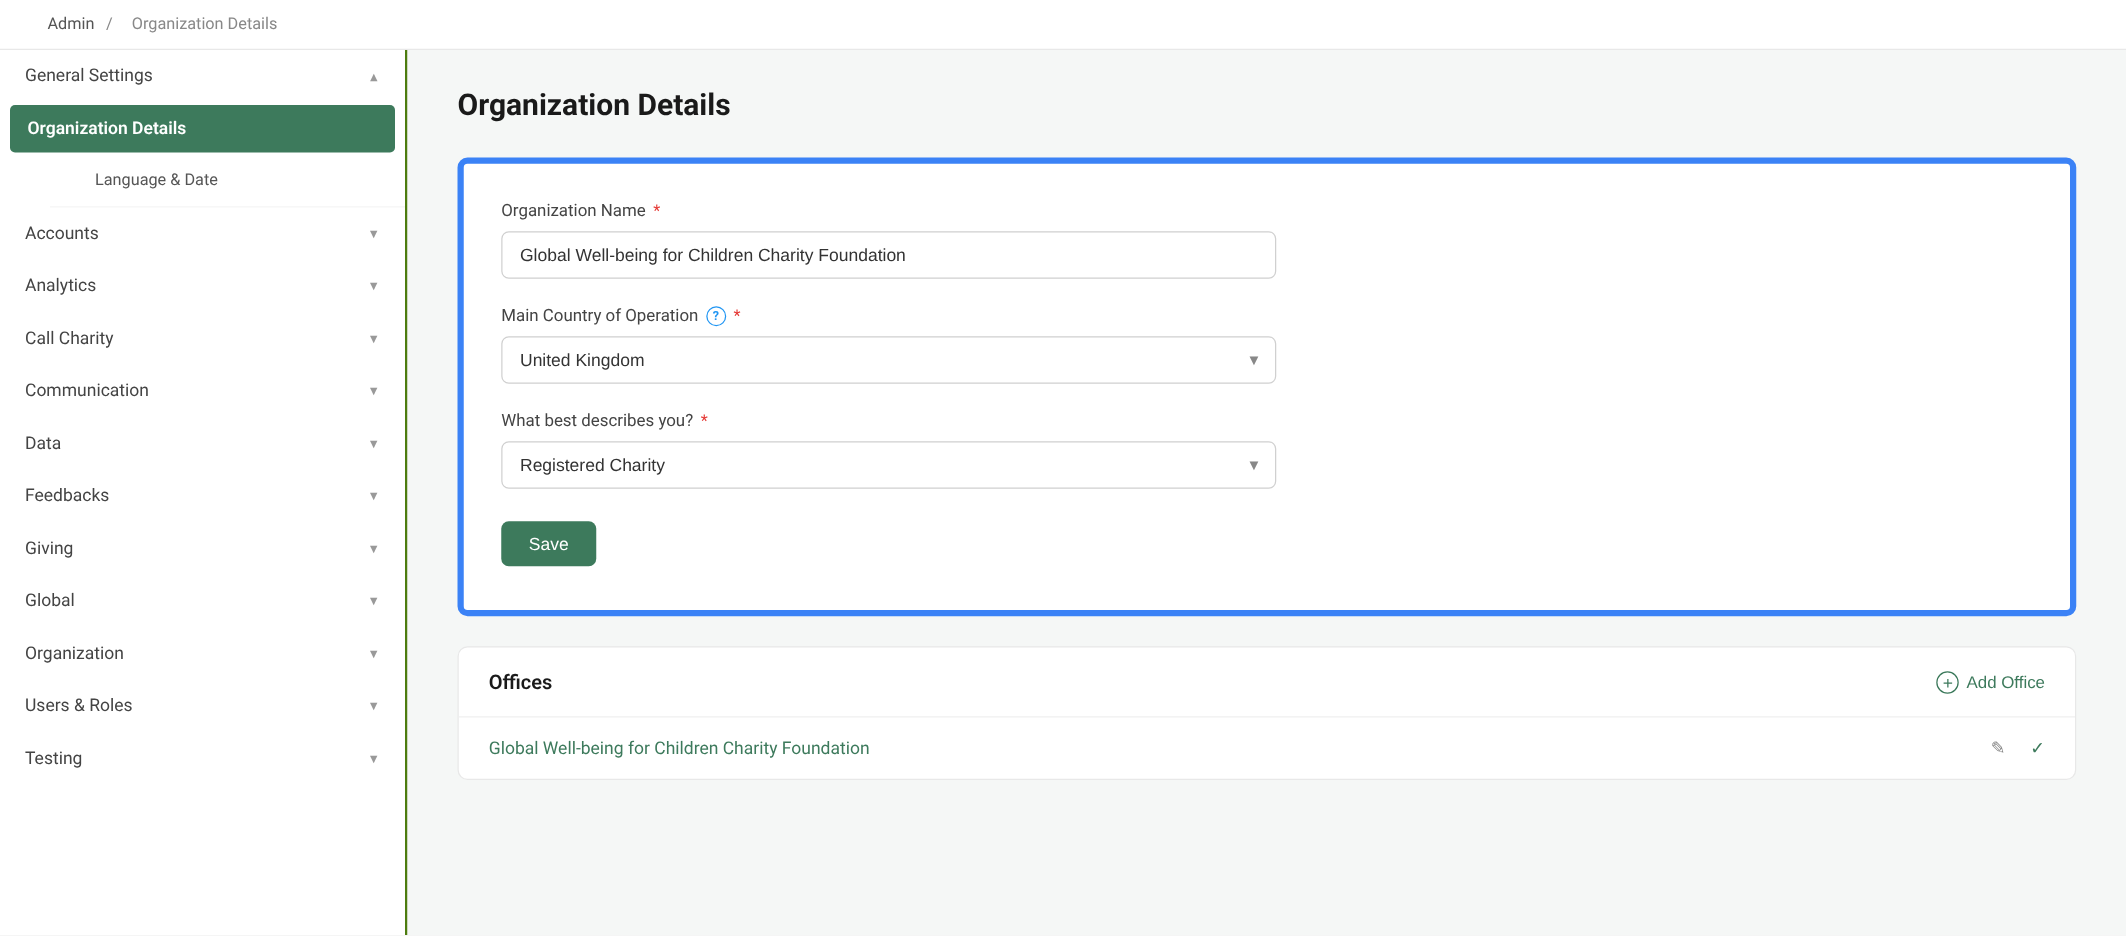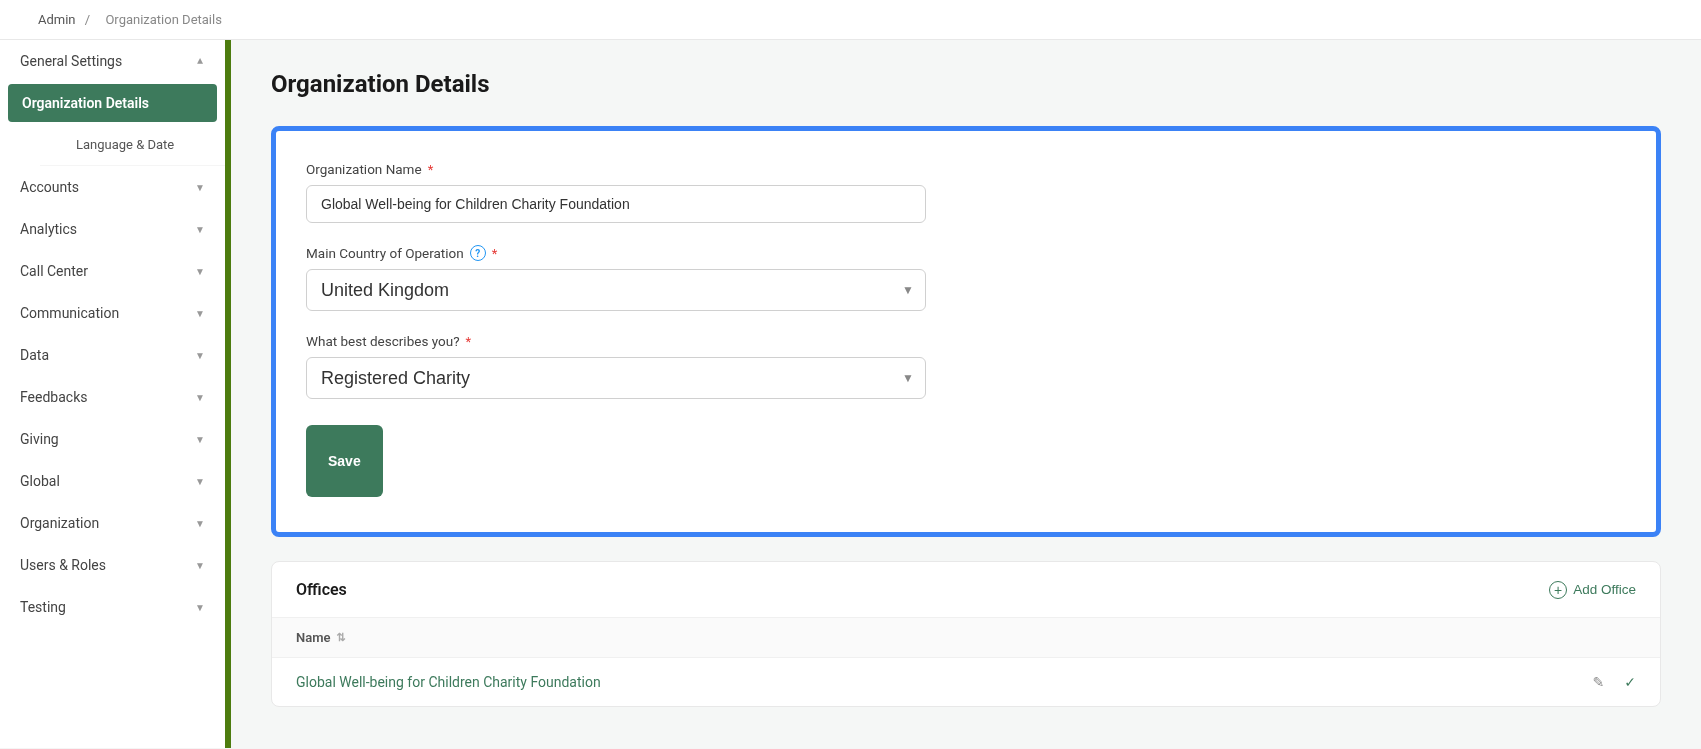--- a/index.html
+++ b/index.html
@@ -16,23 +16,23 @@
       background: #fff;
       border-bottom: 1px solid #e8e8e8;
     }
     .breadcrumb span { color: #888; margin: 0 6px; }
     .breadcrumb a { color: #555; text-decoration: none; }
     .layout {
       display: flex;
       height: calc(100vh - 41px);
     }
     .sidebar {
-      width: 231px;
-      background: #fff;
-      border-right: 6px solid #4d7c0f;
+      width: 326px;
+      background: #fff;
+      border-right: 2px solid #4d7c0f;
       overflow-y: auto;
       flex-shrink: 0;
     }
     .sidebar-item {
       display: flex;
       align-items: center;
       justify-content: space-between;
       padding: 13px 20px;
       cursor: pointer;
       color: #444;
@@ -118,44 +118,44 @@
     .form-select-wrapper {
       position: relative;
       width: 620px;
       max-width: 100%;
     }
     .form-select {
       width: 100%;
       padding: 10px 36px 10px 14px;
       border: 1px solid #d0d0d0;
       border-radius: 6px;
-      font-size: 18px;
+      font-size: 14px;
       color: #333;
       background: #fff;
       appearance: none;
       outline: none;
       cursor: pointer;
     }
     .select-arrow {
       position: absolute;
       right: 12px;
       top: 50%;
       transform: translateY(-50%);
       color: #888;
       pointer-events: none;
       font-size: 12px;
     }
     .save-btn {
       background: #3d7a5c;
       color: #fff;
       border: none;
-      padding: 28px 22px;
+      padding: 10px 22px;
       border-radius: 6px;
       font-size: 14px;
-      font-weight: 700;
+      font-weight: 400;
       cursor: pointer;
       margin-top: 4px;
     }
     .offices-section {
       background: #fff;
       border-radius: 8px;
       border: 1px solid #e8e8e8;
       overflow: hidden;
     }
     .offices-header {
@@ -266,21 +266,21 @@
       <span>Accounts</span>
       <span class="chevron">▼</span>
     </div>
 
     <div class="sidebar-section-header">
       <span>Analytics</span>
       <span class="chevron">▼</span>
     </div>
 
     <div class="sidebar-section-header">
-      <span>Call Center</span>
+      <span>Call Charity</span>
       <span class="chevron">▼</span>
     </div>
 
     <div class="sidebar-section-header">
       <span>Communication</span>
       <span class="chevron">▼</span>
     </div>
 
     <div class="sidebar-section-header">
       <span>Data</span>
@@ -371,26 +371,20 @@
 
     <div class="offices-section">
       <div class="offices-header">
         <span class="offices-title">Offices</span>
         <button class="add-office-btn">
           <span class="add-icon">+</span>
           <span>Add Office</span>
         </button>
       </div>
 
-      <div class="offices-table-header">
-        <div class="col-name">
-          <span>Name</span>
-          <span class="sort-icon">⇅</span>
-        </div>
-      </div>
 
       <div class="offices-row">
         <span class="office-name">Global Well-being for Children Charity Foundation</span>
         <div class="row-actions">
           <span class="edit-icon">✎</span>
           <span class="expand-icon">✓</span>
         </div>
       </div>
     </div>
   </main>

